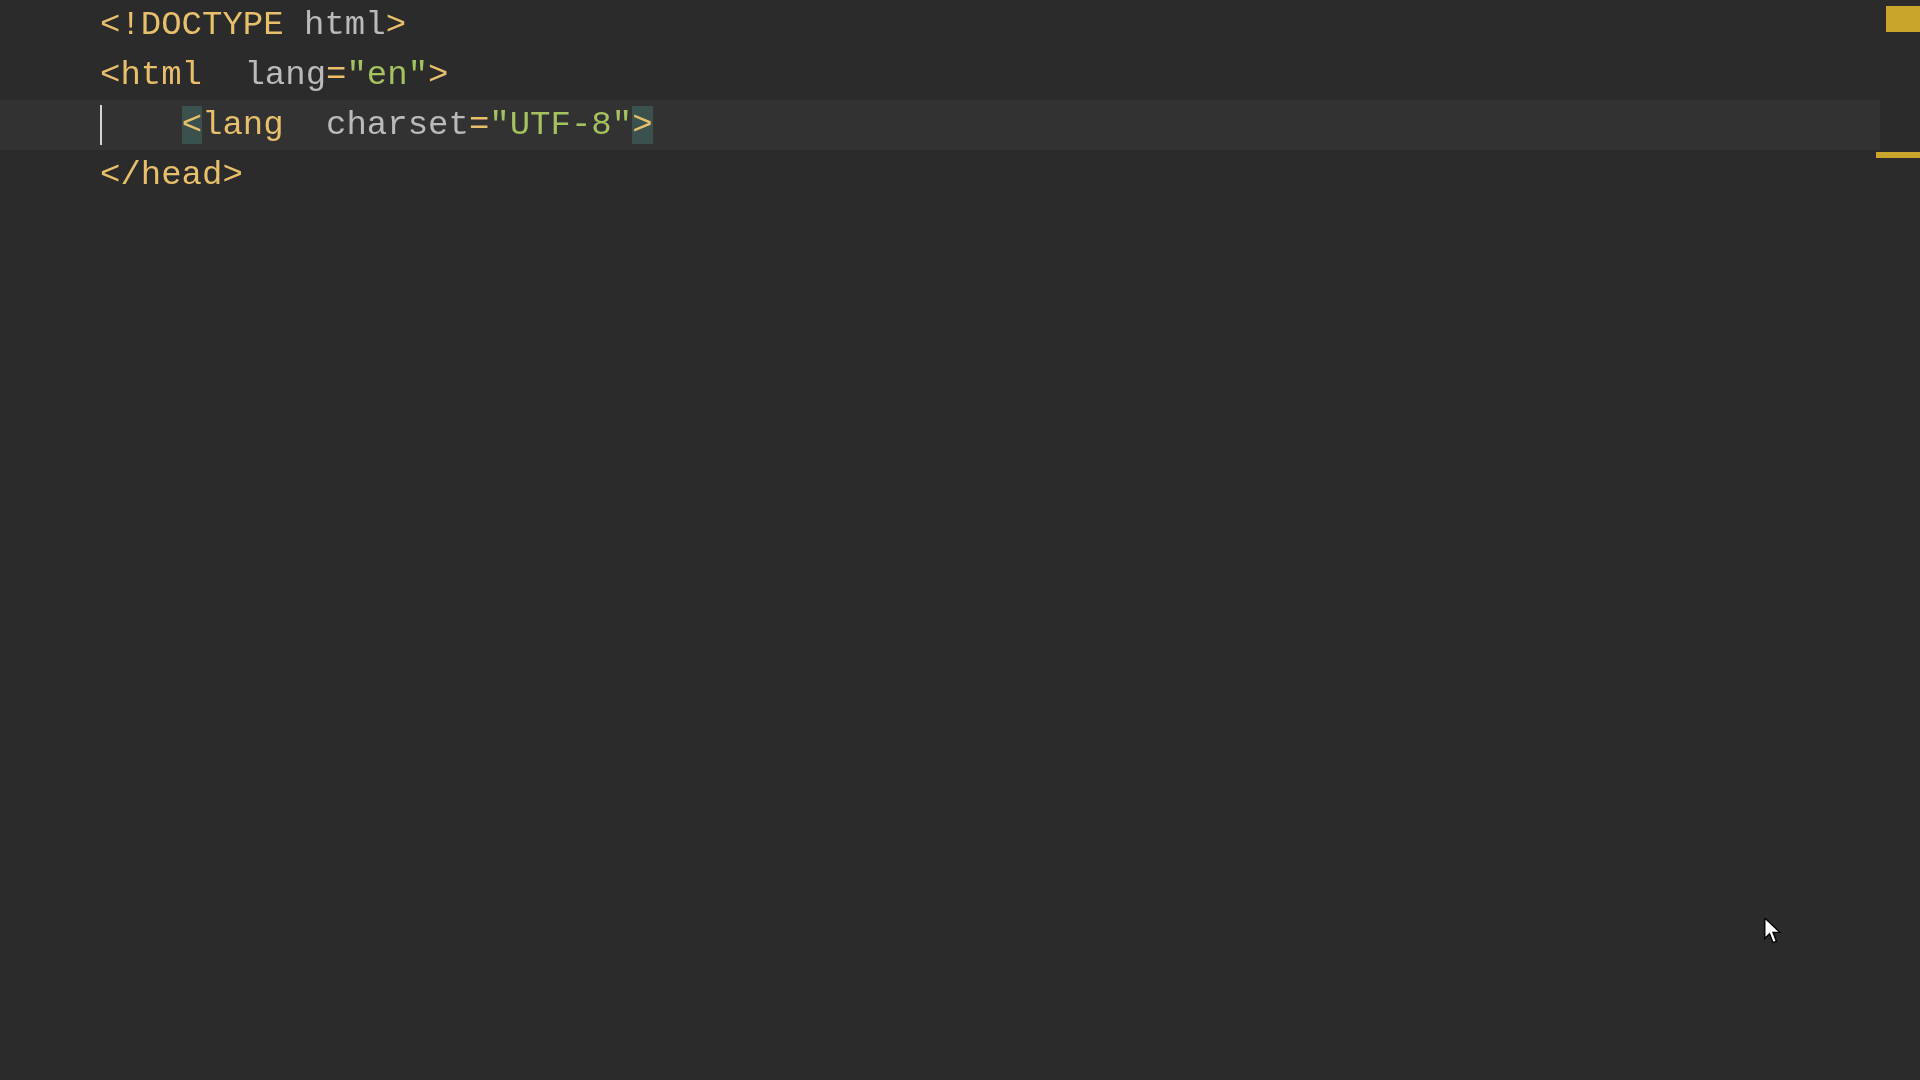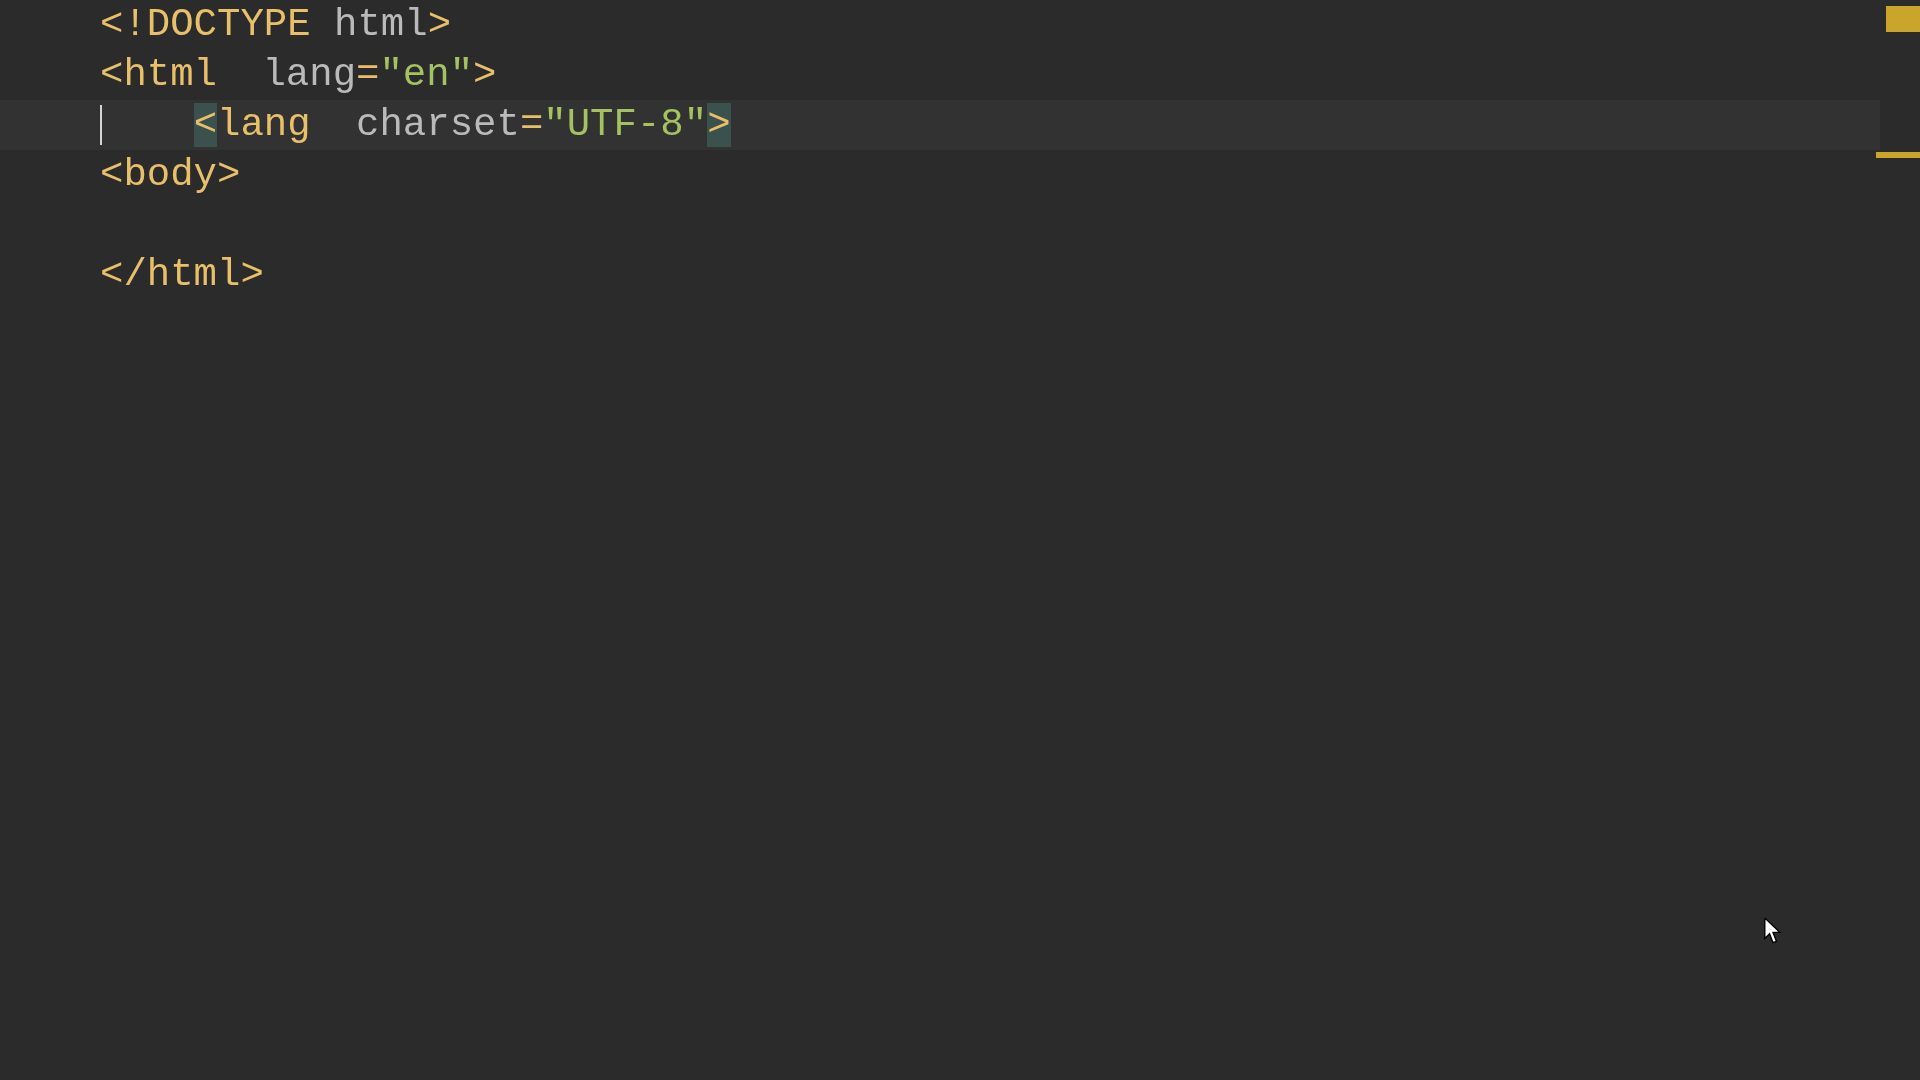--- a/index.html
+++ b/index.html
@@ -1,19 +1,19 @@
 <!DOCTYPE html>
 <html><head>
 <meta charset="utf-8">
 <style>
   html,body{margin:0;padding:0;width:1920px;height:1080px;background:#2b2b2b;overflow:hidden;font-family:Consolas,"Courier New",monospace;}
   .editor{position:absolute;top:0;left:0;right:0;bottom:0;}
   .gutter{position:absolute;top:0;left:0;width:100px;height:1080px;}
   .code-area{position:absolute;top:0;left:100px;right:40px;bottom:0;}
-  .line{position:relative;height:50px;line-height:50px;font-size:39px;white-space:pre;color:#a9b7c6;}
+  .line{position:relative;height:50px;line-height:50px;font-size:34px;white-space:pre;color:#a9b7c6;}
   .line.current{background:#323232;}
   .line.current::before{content:'';position:absolute;left:-100px;top:0;width:100px;height:100%;background:#323232;}
   .punct{color:#e8bf6a;}
   .tag{color:#e8bf6a;}
   .attr{color:#bababa;margin-left:22px;}
   .str{color:#a5c261;}
   .doctype{color:#e8bf6a;}
   .doctype-word{color:#bababa;}
   .hl-word{background:#3b514d;border-radius:0;}
   .hl-bracket{background:#3b514d;}
@@ -26,23 +26,22 @@
 </style>
 </head>
 <body>
 
 <div class="editor">
   <div class="gutter"></div>
   <div class="code-area" id="code-area">
       <div class="line"><span class="punct">&lt;!</span><span class="doctype">DOCTYPE </span><span class="doctype-word">html</span><span class="punct">&gt;</span></div>
       <div class="line"><span class="punct">&lt;</span><span class="tag">html </span><span class="attr">lang</span><span class="punct">=</span><span class="str">"en"</span><span class="punct">&gt;</span></div>
       <div class="line current"><span class="caret"></span><span>    </span><span class="punct hl-bracket">&lt;</span><span class="tag">lang </span><span class="attr">charset</span><span class="punct">=</span><span class="str">"UTF-8"</span><span class="punct hl-bracket">&gt;</span></div>
-      <div class="line"><span class="punct">&lt;</span><span class="tag">body</span><span class="punct">&gt;</span></div>
+      <div class="line"><span class="punct">&lt;/</span><span class="tag">head</span><span class="punct">&gt;</span></div>
       <div class="line"></div>
-      <div class="line"><span class="punct">&lt;/</span><span class="tag">html</span><span class="punct">&gt;</span></div>
     </div>
   <div class="scroll-marker">
     <div class="mark-top"></div>
     <div class="mark-line"></div>
   </div>
 </div>
 
 <div class="cursor-pointer" style="left:1764px;top:918px;">
   <svg width="18" height="26" viewBox="0 0 12 19">
     <path d="M0 0 L0 15 L3.5 11.5 L6 18 L8.5 17 L6 10.5 L11 10.5 Z" fill="#ffffff" stroke="#000000" stroke-width="1"></path>

